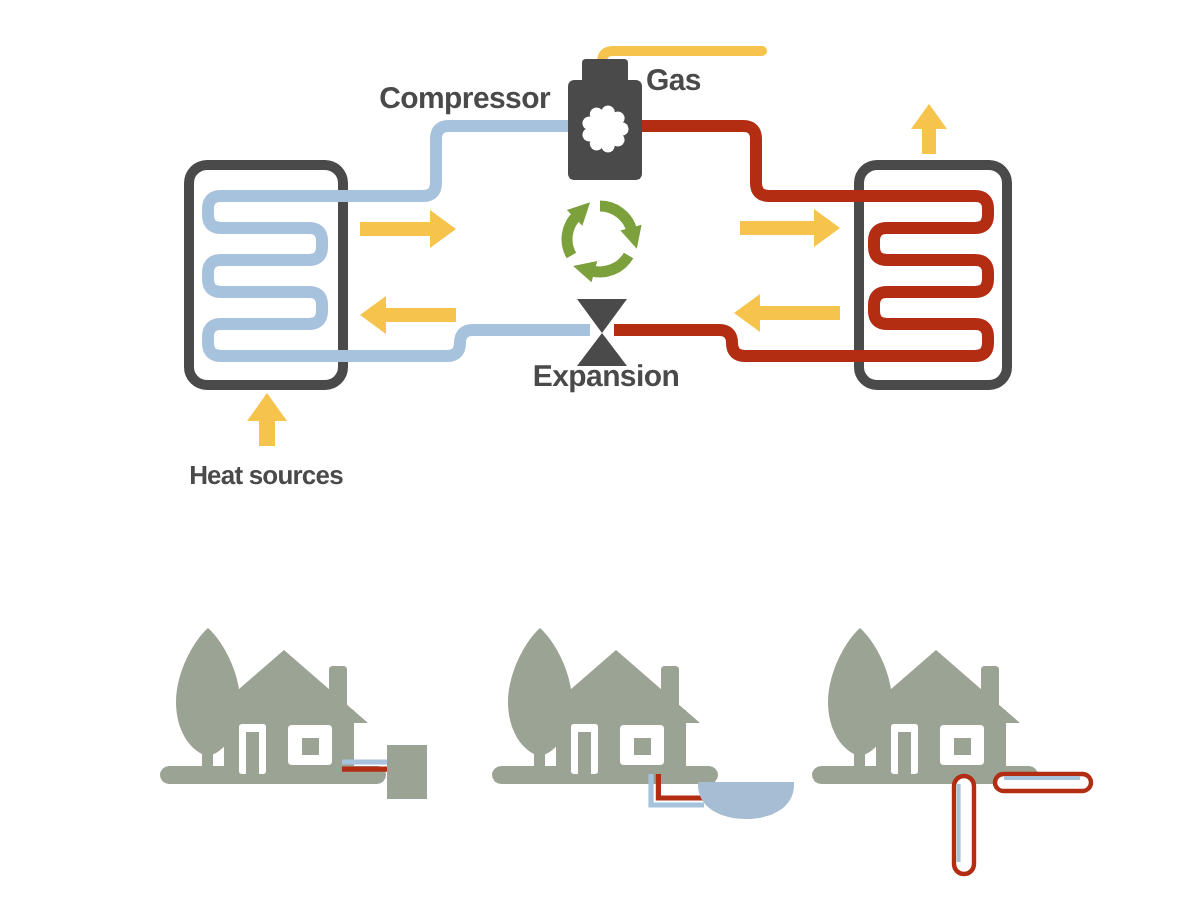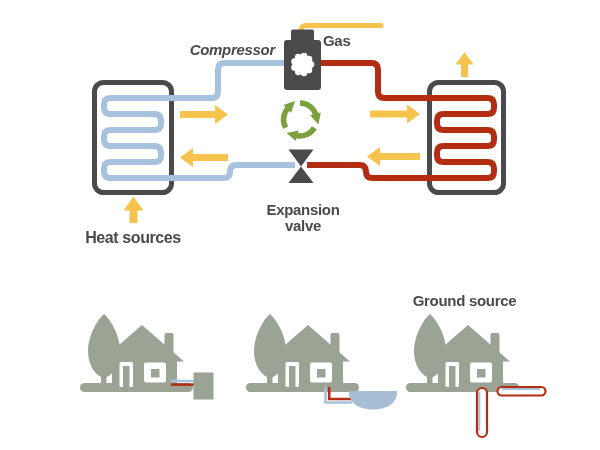--- a/index.html
+++ b/index.html
@@ -4,23 +4,23 @@
 <style>
   html,body{margin:0;padding:0;background:#fff;}
   .stage{
     position:relative;width:600px;height:450px;background:var(--c-background,#fff);
     font-family:"Liberation Sans",sans-serif;overflow:hidden;
   }
   .lbl{
     position:absolute;font-weight:bold;color:var(--c-dark,#4a4a4a);
     font-size:15px;line-height:16px;letter-spacing:-0.3px;white-space:nowrap;
   }
-  .lbl.small{font-size:16px;line-height:15.5px;letter-spacing:-0.4px;}
+  .lbl.small{font-size:13px;line-height:15.5px;letter-spacing:-0.4px;}
   .lbl span{display:block;}
-  .ta-r{text-align:right;font-style:italic;} .ta-c{text-align:center;}
+  .ta-r{text-align:right;} .ta-c{text-align:center;}
   svg{position:absolute;left:0;top:0;}
   .fill-dark{fill:var(--c-dark,#4a4a4a);}
   .fill-green{fill:var(--c-green,#7ca03c);}
   .fill-house{fill:var(--c-house,#9aa394);}
   .fill-pond{fill:var(--c-pond,#a6bdd4);}
   .fill-yellow{fill:var(--c-yellow,#f6c44c);}
   .stroke-blue{stroke:var(--c-blue,#a7c2dc);}
   .stroke-red{stroke:var(--c-red,#b22d12);}
   .stroke-green{stroke:var(--c-green,#7ca03c);}
   .stroke-yellow{stroke:var(--c-yellow,#f6c44c);}
@@ -133,26 +133,24 @@
       </g>
     </g>
   </svg>
 
   <div class="lbl ta-r" style="left:150px;top:42px;width:125px;">Compressor</div>
 
   <div class="lbl" style="left:323px;top:33px;width:60px;">Gas</div>
 
 
 
-  <div class="lbl ta-c" style="left:241px;top:202px;width:124px;">
+  <div class="lbl ta-c" style="left:241px;top:181px;width:124px;">
     <span>Expansion</span>
-    <span>valve</span>
   </div>
 
   <div class="lbl small ta-c" style="left:33px;top:230px;width:200px;">
     <span>Heat sources</span>
   </div>
 
 
 
-  <div class="lbl ta-c" style="left:394px;top:293px;width:141px;">Ground source</div>
 
 </div>
 
 </body></html>

